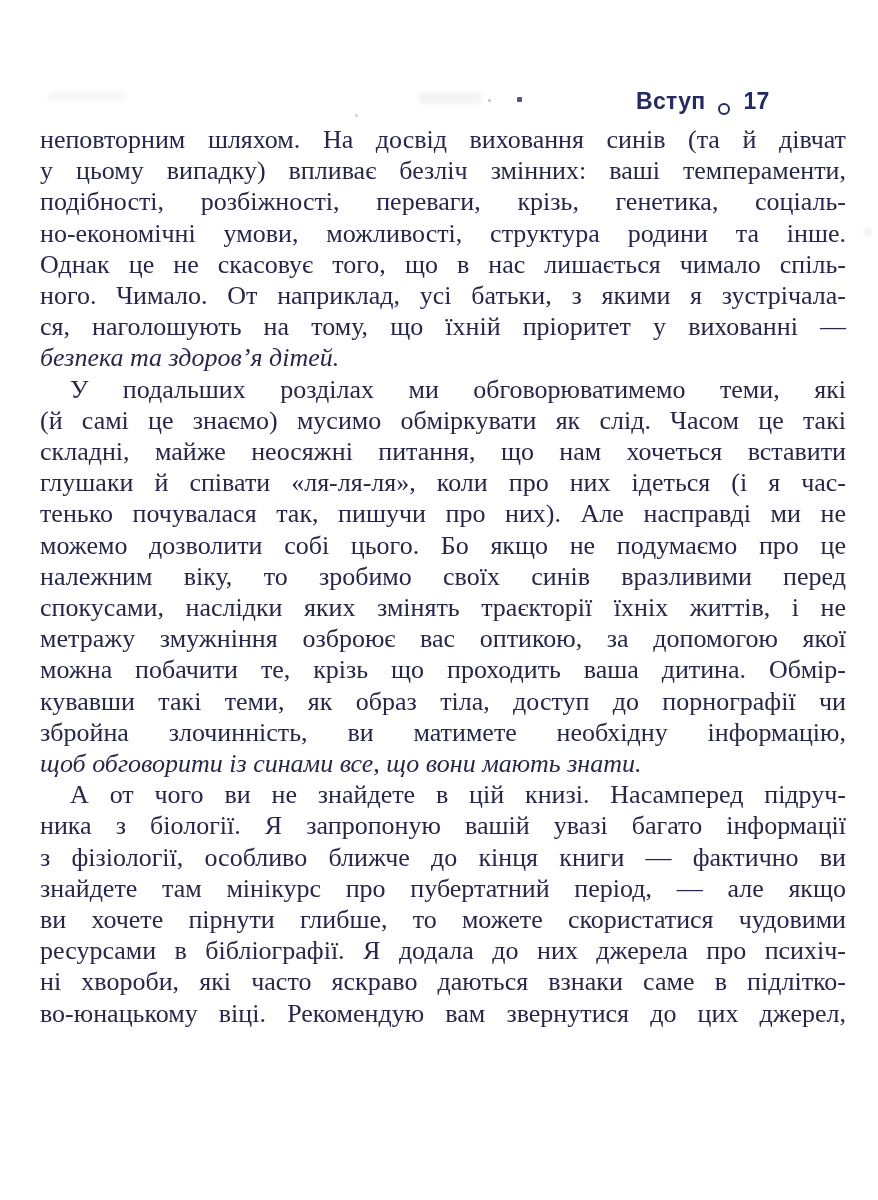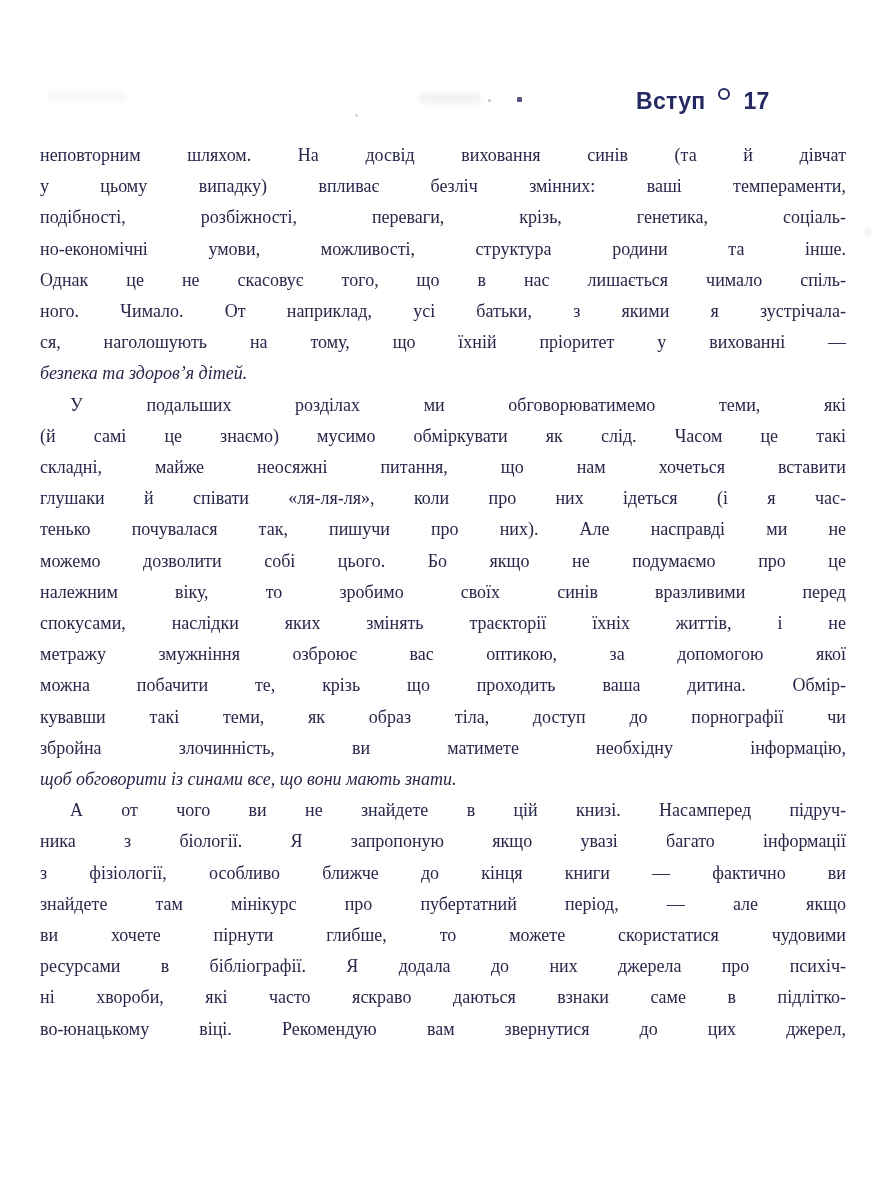--- a/index.html
+++ b/index.html
@@ -14,40 +14,40 @@
     position:relative;
     background:var(--bg);
     font-family:"Liberation Serif","DejaVu Serif",serif;
     overflow:hidden;
   }
   .running-head{
     position:absolute;
     top:88px;
     left:636px;
     display:flex;
-    align-items:flex-start;
+    align-items:flex-end;
     gap:13px;
     font-family:"Liberation Sans","DejaVu Sans",sans-serif;
     font-weight:bold;
     font-size:23px;
     color:var(--header-color);
     letter-spacing:0.3px;
   }
   .ring{
     width:12px;height:12px;
     border:2.5px solid var(--header-color);
     border-radius:50%;
     display:inline-block;
   }
   .text-block{
     position:absolute;
     left:40px;
-    top:140px;
+    top:124px;
     width:806px;
-    font-size:18px;
+    font-size:26px;
     line-height:31.2px;
     color:var(--text-color);
     text-rendering:optimizeLegibility;
   }
   .line{
     text-align:justify;
     text-align-last:justify;
     white-space:normal;
   }
   .line.para-end{
@@ -98,20 +98,20 @@
     <div class="line">тенько почувалася так, пишучи про них). Але насправді ми не</div>
     <div class="line">можемо дозволити собі цього. Бо якщо не подумаємо про це</div>
     <div class="line">належним віку, то зробимо своїх синів вразливими перед</div>
     <div class="line">спокусами, наслідки яких змінять траєкторії їхніх життів, і не</div>
     <div class="line">метражу змужніння озброює вас оптикою, за допомогою якої</div>
     <div class="line">можна побачити те, крізь що проходить ваша дитина. Обмір-</div>
     <div class="line">кувавши такі теми, як образ тіла, доступ до порнографії чи</div>
     <div class="line">збройна злочинність, ви матимете необхідну інформацію,</div>
     <div class="line para-end">щоб обговорити із синами все, що вони мають знати.</div>
     <div class="line indent">А от чого ви не знайдете в цій книзі. Насамперед підруч-</div>
-    <div class="line">ника з біології. Я запропоную якщо увазі багато інформації</div>
+    <div class="line">ника з біології. Я запропоную вашій увазі багато інформації</div>
     <div class="line">з фізіології, особливо ближче до кінця книги — фактично ви</div>
     <div class="line">знайдете там мінікурс про пубертатний період, — але якщо</div>
     <div class="line">ви хочете пірнути глибше, то можете скористатися чудовими</div>
     <div class="line">ресурсами в бібліографії. Я додала до них джерела про психіч-</div>
     <div class="line">ні хвороби, які часто яскраво даються взнаки саме в підлітко-</div>
     <div class="line">во-юнацькому віці. Рекомендую вам звернутися до цих джерел,</div>
   </div>
 
 </body></html>

